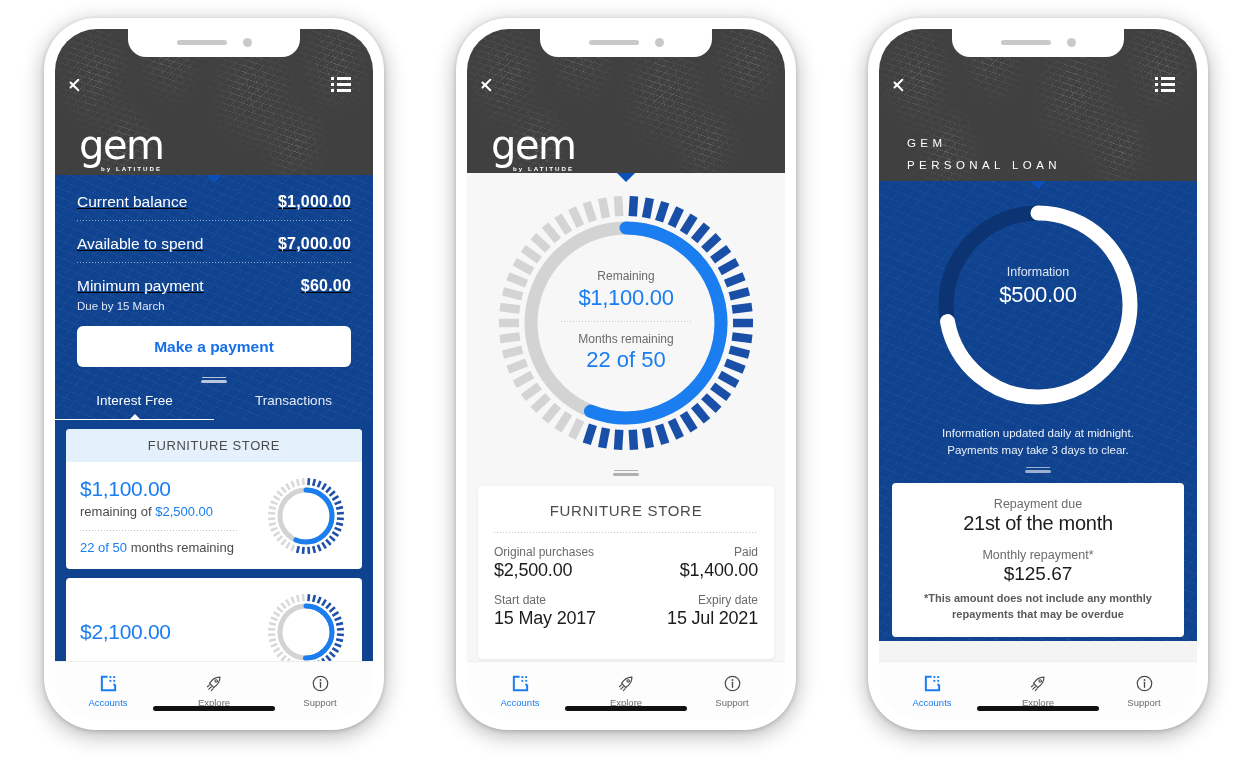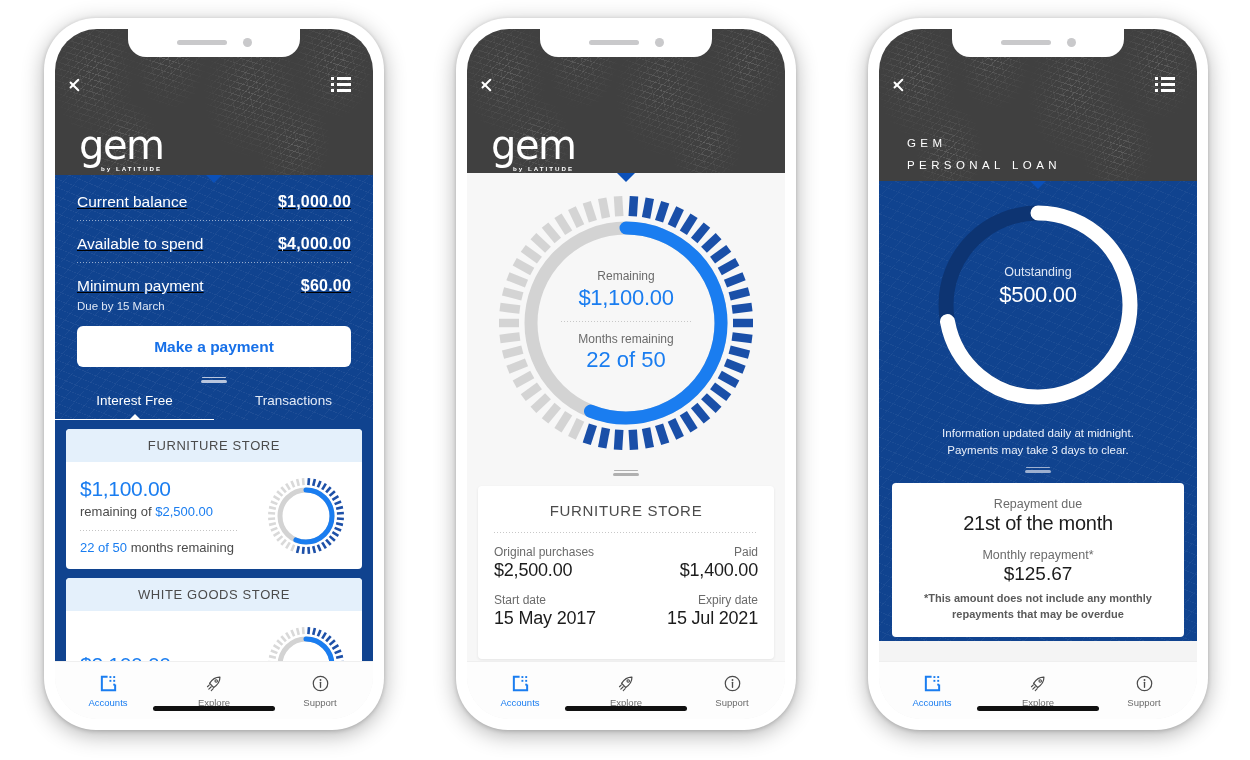--- a/index.html
+++ b/index.html
@@ -310,21 +310,21 @@
         <div class="notchdown"></div>
 
         <div class="srow">
           <span class="lbl">Current balance</span>
           <span class="val">$1,000.00</span>
         </div>
         <div class="dotline"></div>
 
         <div class="srow">
           <span class="lbl">Available to spend</span>
-          <span class="val">$4,000.00</span>
+          <span class="val">$7,000.00</span>
         </div>
         <div class="dotline"></div>
 
         <div class="srow">
           <span class="lbl">Minimum payment</span>
           <span class="val">$60.00</span>
         </div>
         <div class="due">Due by 15 March</div>
 
         <button class="paybtn">Make a payment</button>
@@ -398,21 +398,20 @@
                     <line x1="39.57" y1="11.10" x2="39.02" y2="4.12" stroke="#d9d9d9" stroke-width="2.6"></line>
                   </g>
                 <circle cx="42" cy="42" r="26" fill="none" stroke="#d3d3d3" stroke-width="5"></circle>
                 <circle cx="42" cy="42" r="26" fill="none" stroke="#1a7df0" stroke-width="5" stroke-linecap="round" transform="rotate(-90 42 42)" stroke-dasharray="163.4" stroke-dashoffset="71.9"></circle>
               </svg>
             </div>
           </div>
         </div>
 
         <div class="storecard" style="margin-top:9px">
-          <div class="storehead">WHITE GOODS STORE</div>
           <div class="storebody">
             <div class="storeleft">
               <div class="bigamt">$2,100.00</div>
             </div>
             <div class="ring">
               <svg width="84" height="84" viewBox="0 0 84 84">
                 <g id="p1b-ticks">
                     <line x1="44.43" y1="11.10" x2="44.98" y2="4.12" stroke="#1d50a8" stroke-width="2.6"></line>
                     <line x1="49.24" y1="11.86" x2="50.87" y2="5.05" stroke="#1d50a8" stroke-width="2.6"></line>
                     <line x1="53.86" y1="13.36" x2="56.54" y2="6.89" stroke="#1d50a8" stroke-width="2.6"></line>
@@ -684,21 +683,21 @@
         <div class="mesh2"></div>
         <div class="notchdown"></div>
 
         <div class="p3ring">
           <svg width="216" height="216" viewBox="0 0 216 216">
             <circle cx="108" cy="108" r="92" fill="none" stroke="#0d3472" stroke-width="15"></circle>
             <circle cx="108" cy="108" r="92" fill="none" stroke="#ffffff" stroke-width="15" stroke-linecap="round" transform="rotate(-90 108 108)" stroke-dasharray="578" stroke-dashoffset="161.8"></circle>
           </svg>
         </div>
         <div class="p3ctr">
-          <div class="cap">Outstanding</div>
+          <div class="cap">Information</div>
           <div class="big">$500.00</div>
         </div>
 
         <div class="p3note">
           <div>Information updated daily at midnight.</div>
           <div>Payments may take 3 days to clear.</div>
         </div>
 
         <div class="handle3"></div>
 

